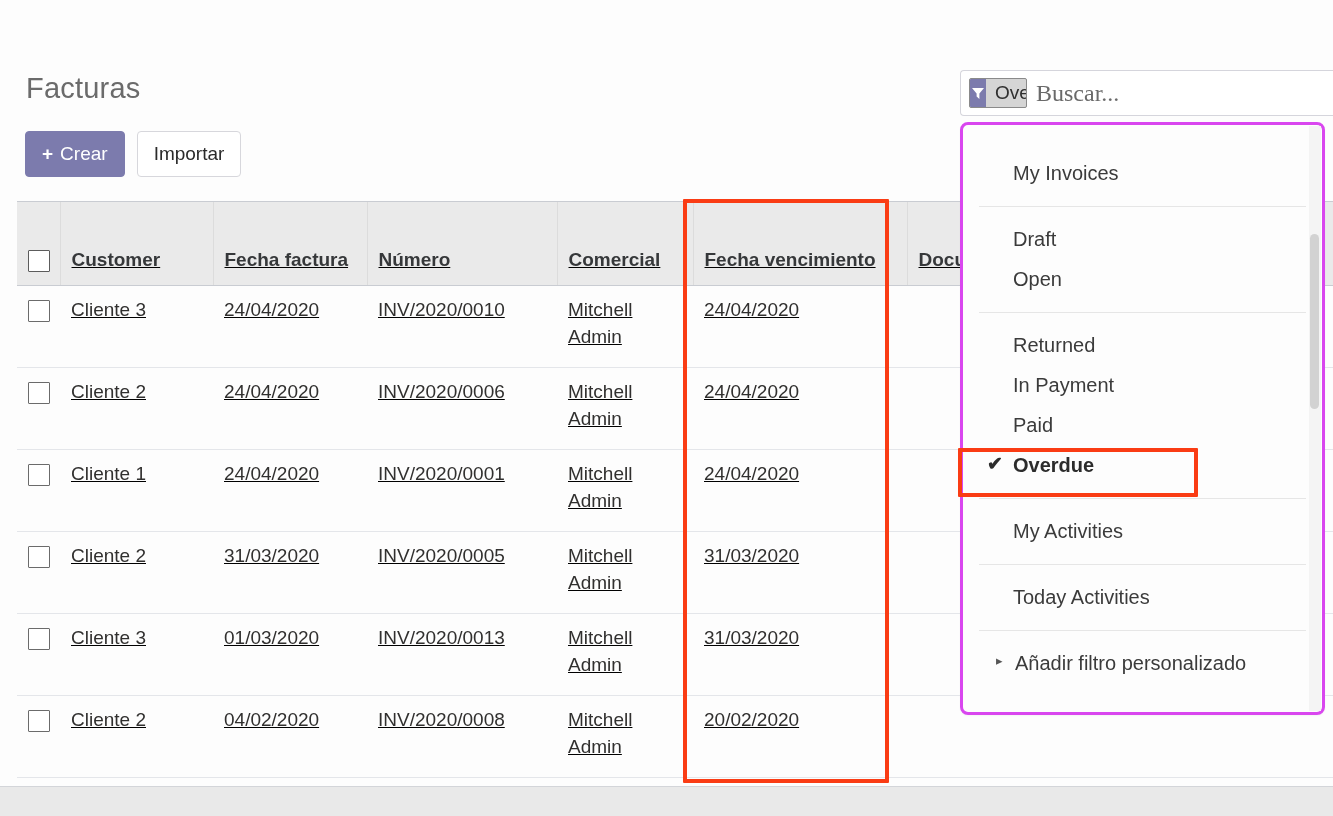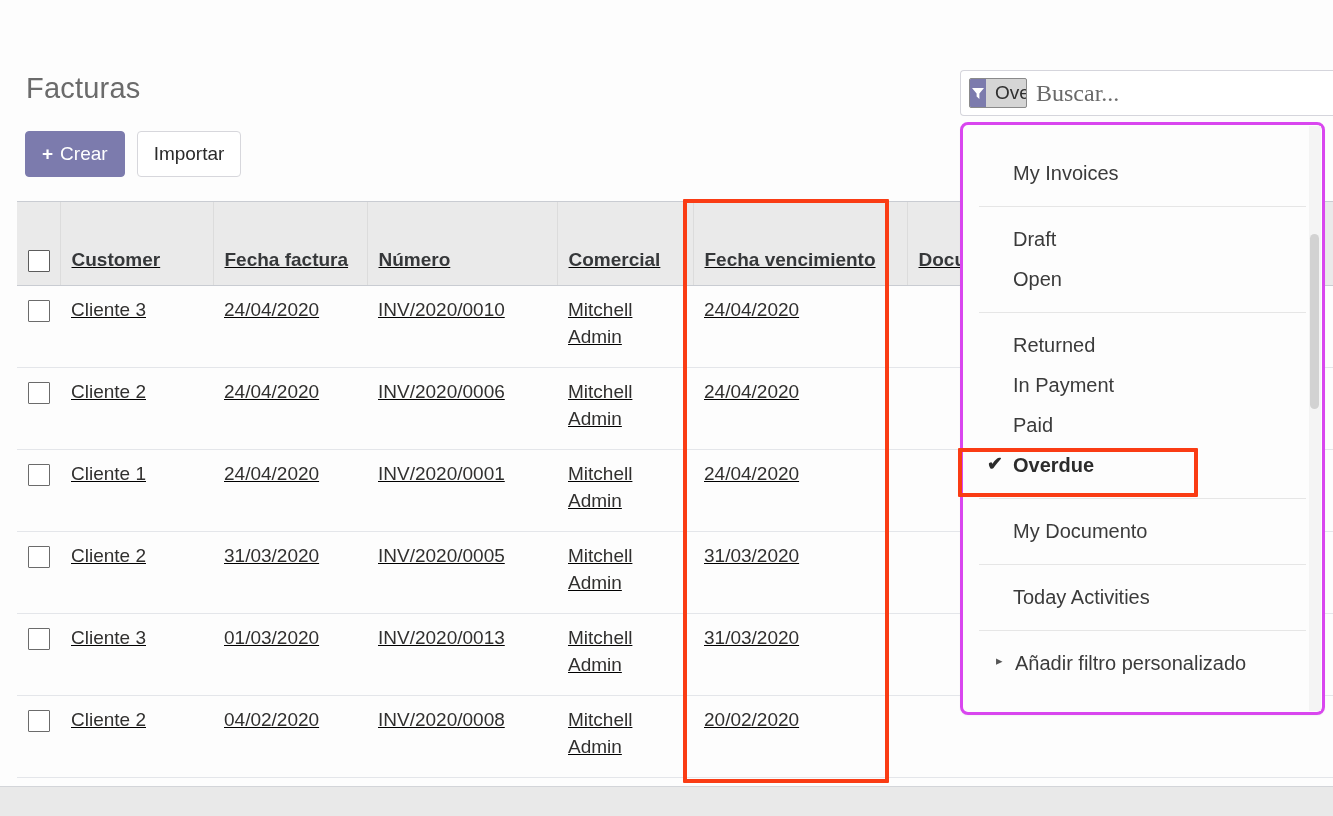--- a/index.html
+++ b/index.html
@@ -393,21 +393,21 @@
         <div class="dd-item"><span>Draft</span></div>
         <div class="dd-item"><span>Open</span></div>
       </div>
       <div class="dd-group">
         <div class="dd-item"><span>Returned</span></div>
         <div class="dd-item"><span>In Payment</span></div>
         <div class="dd-item"><span>Paid</span></div>
         <div class="dd-item selected"><span class="tick">✔</span><span>Overdue</span></div>
       </div>
       <div class="dd-group">
-        <div class="dd-item"><span>My Documento</span></div>
+        <div class="dd-item"><span>My Activities</span></div>
       </div>
       <div class="dd-group">
         <div class="dd-item"><span>Today Activities</span></div>
       </div>
       <div class="dd-group">
         <div class="dd-item has-caret"><span class="caret">▸</span><span>Añadir filtro personalizado</span></div>
       </div>
     </div>
 
   <div class="red-item-box"></div>

